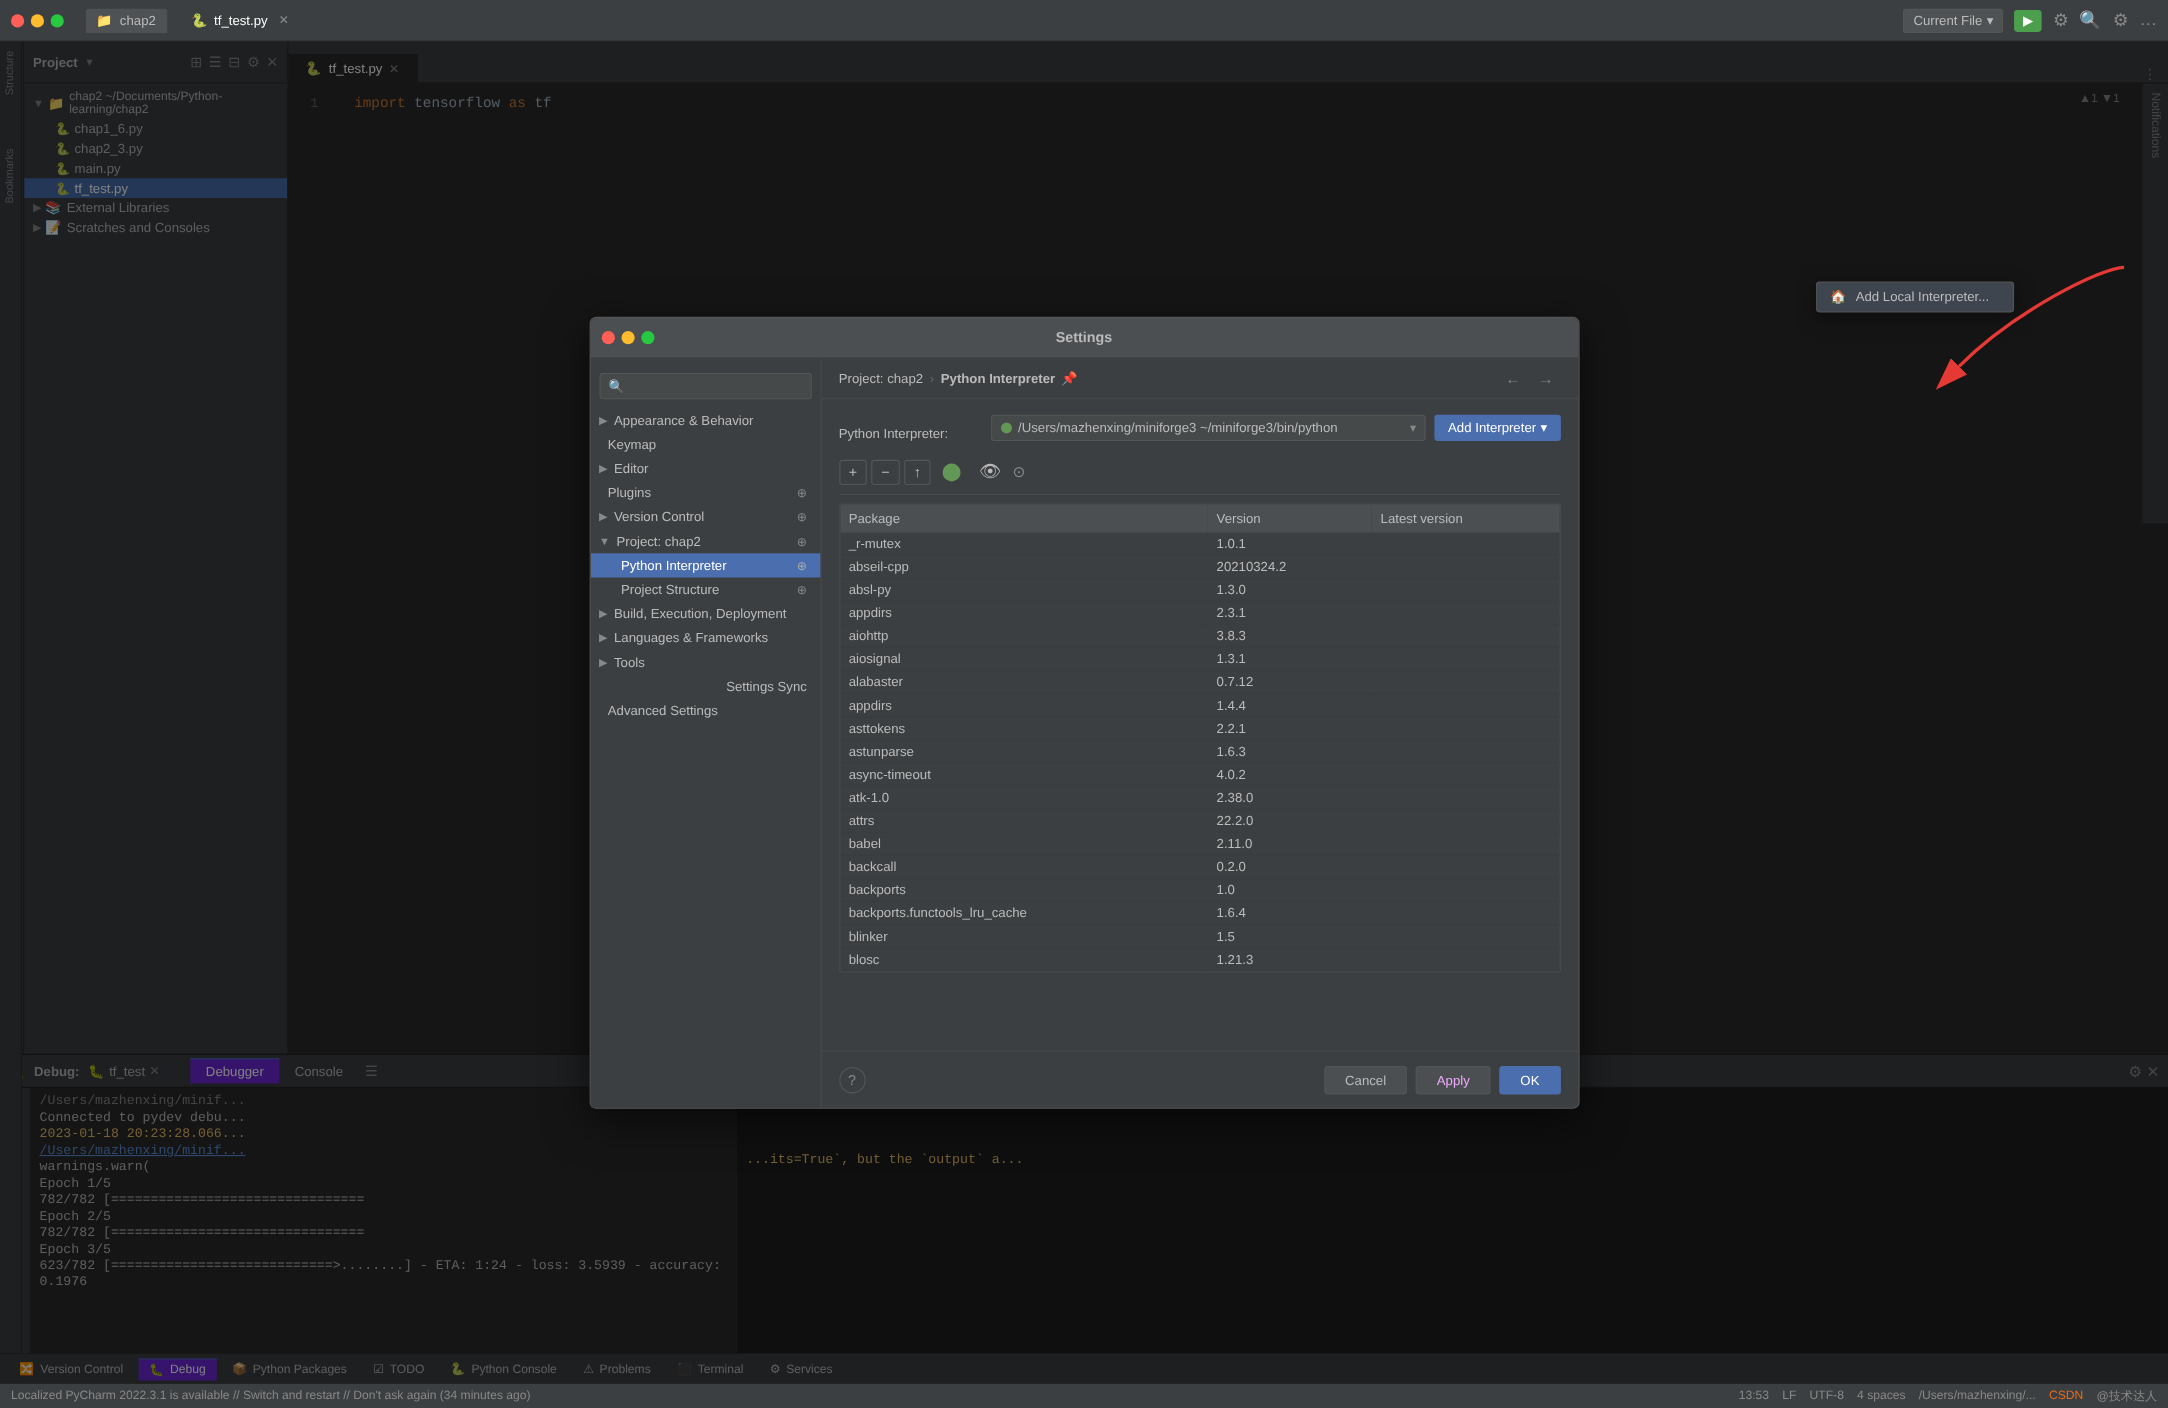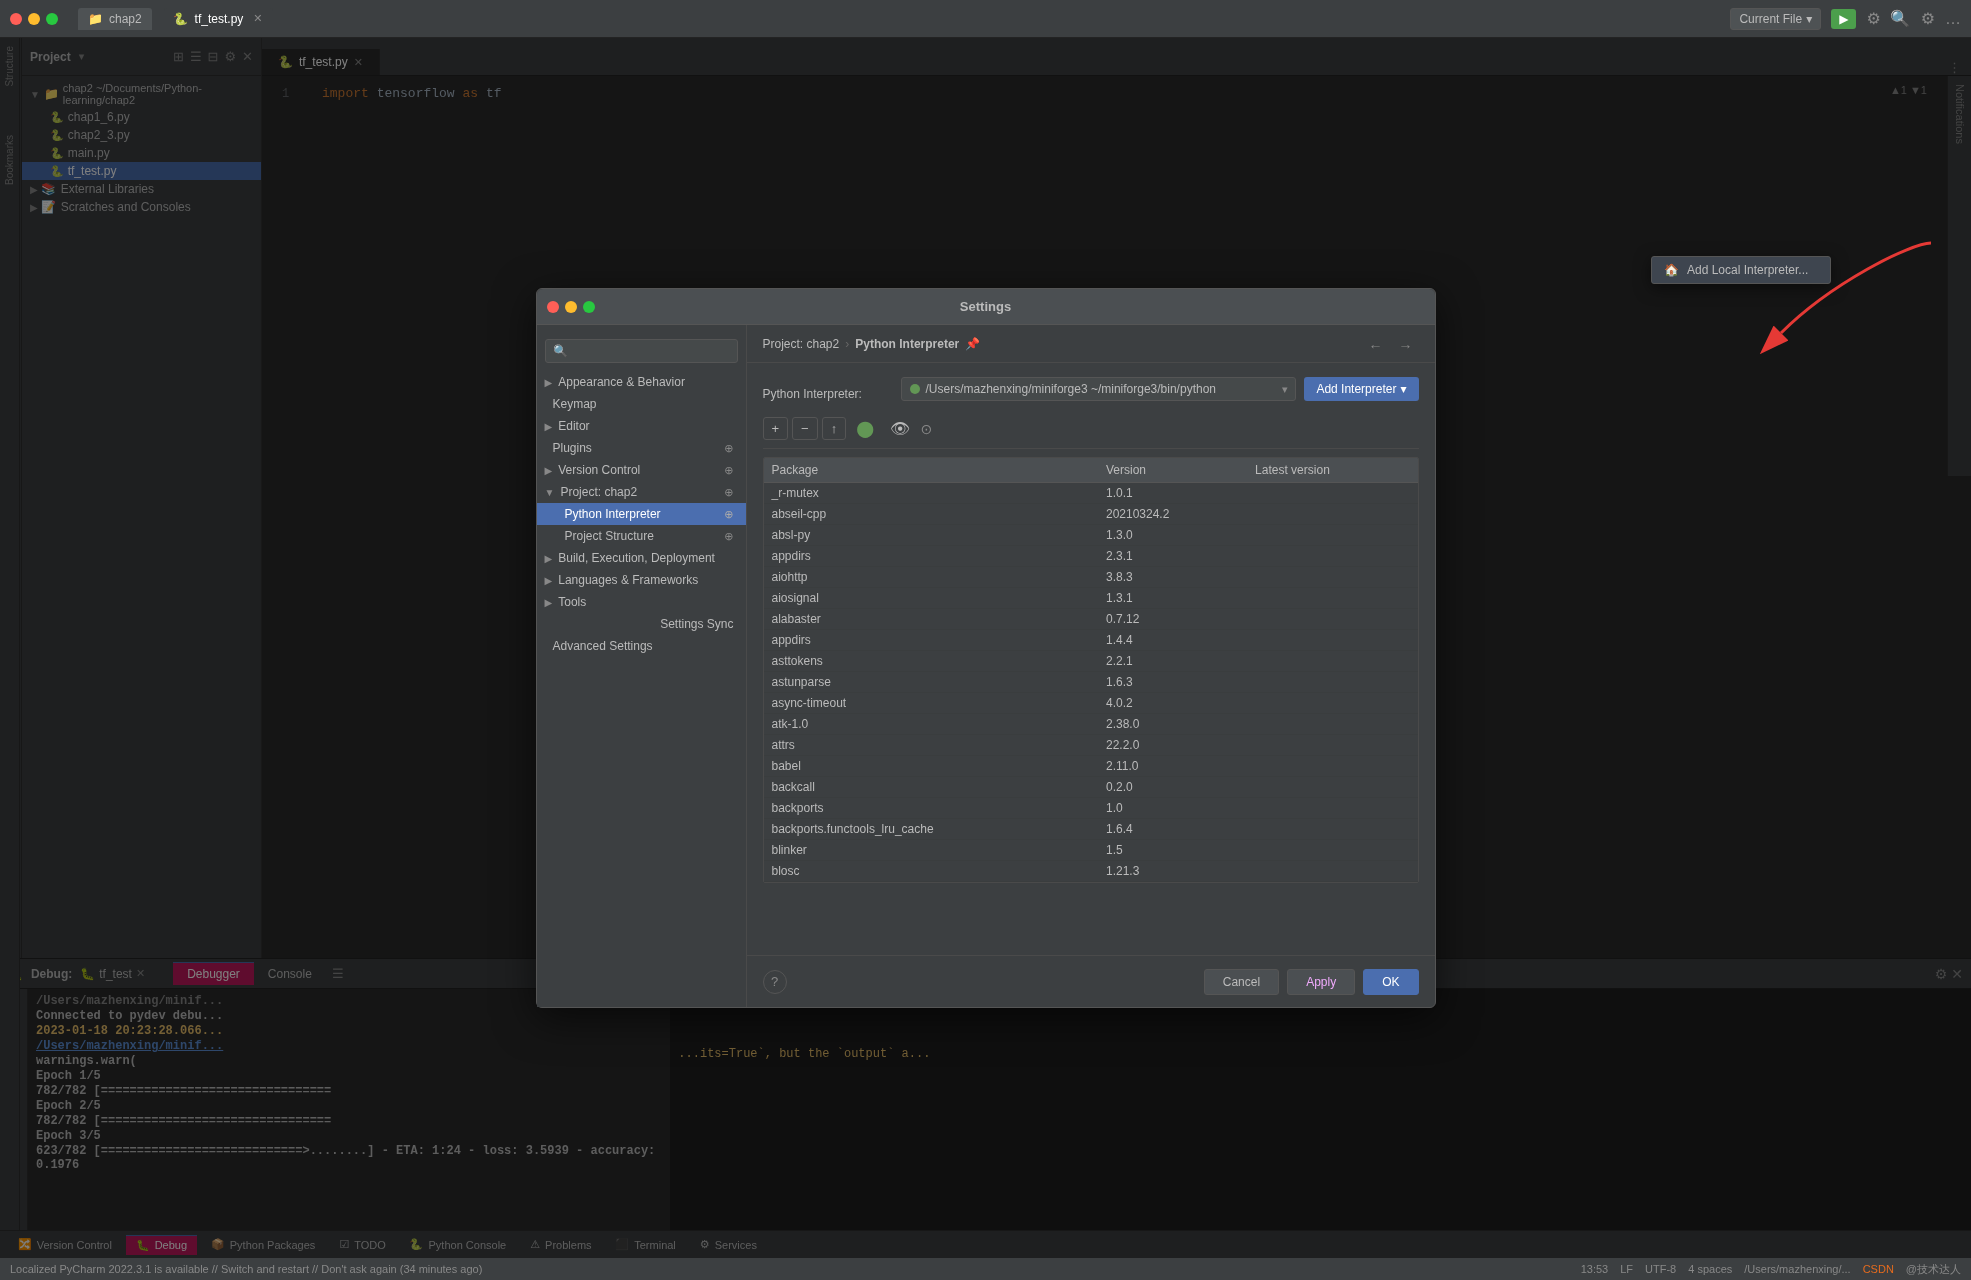--- a/index.html
+++ b/index.html
@@ -186,42 +186,41 @@
     .bottom-tab {
       padding: 4px 14px;
       font-size: 12px;
       color: #bbbbbb;
       cursor: pointer;
       display: flex;
       align-items: center;
       gap: 5px;
     }
     .bottom-tab.active {
-      background: #be185d;
+      background: #6d28d9;
       color: white;
       border-top: 1px solid #4b6eaf;
     }
     .bottom-content {
       flex: 1;
       overflow: hidden;
       display: flex;
     }
     .debug-panel {
       display: flex;
       flex-direction: column;
       flex: 1;
     }
     .debug-content {
       flex: 1;
       padding: 4px 8px;
       font-family: 'Courier New', monospace;
       font-size: 12px;
       color: #bbbbbb;
       overflow-y: auto;
-      font-weight: bold;
     }
     .debug-line { margin: 1px 0; }
     .debug-link { color: #5c8fd6; text-decoration: underline; cursor: pointer; }
     .debug-warn { color: #e8bf6a; }
 
     
     .status-bar {
       height: 22px;
       background: #3c3f41;
       display: flex;

